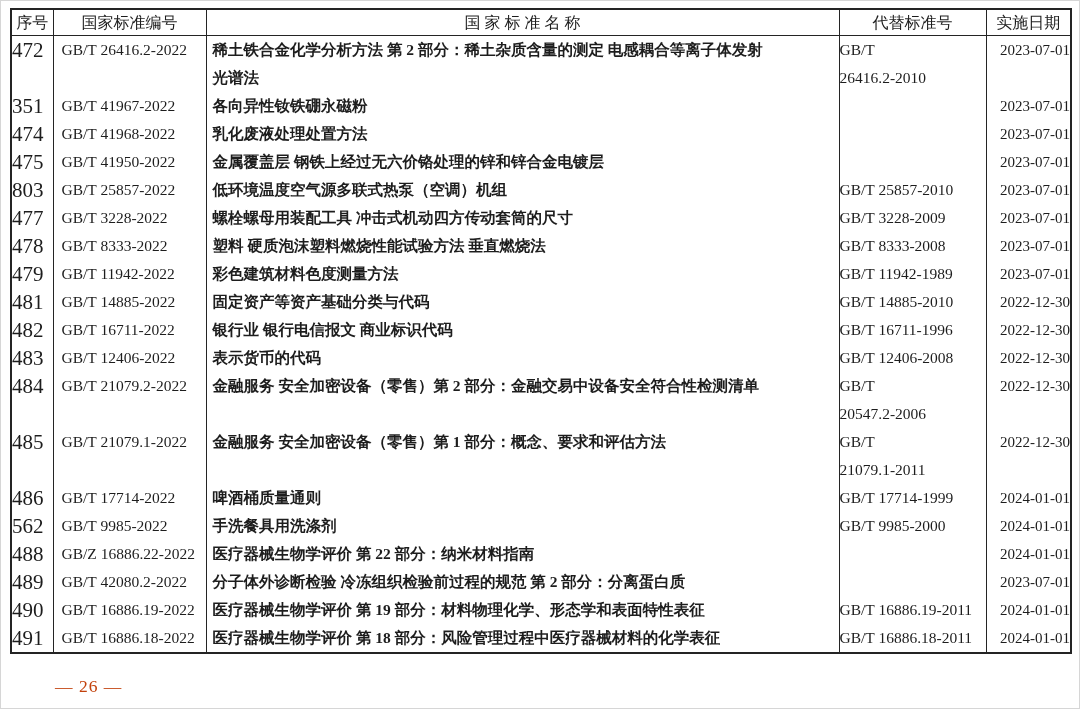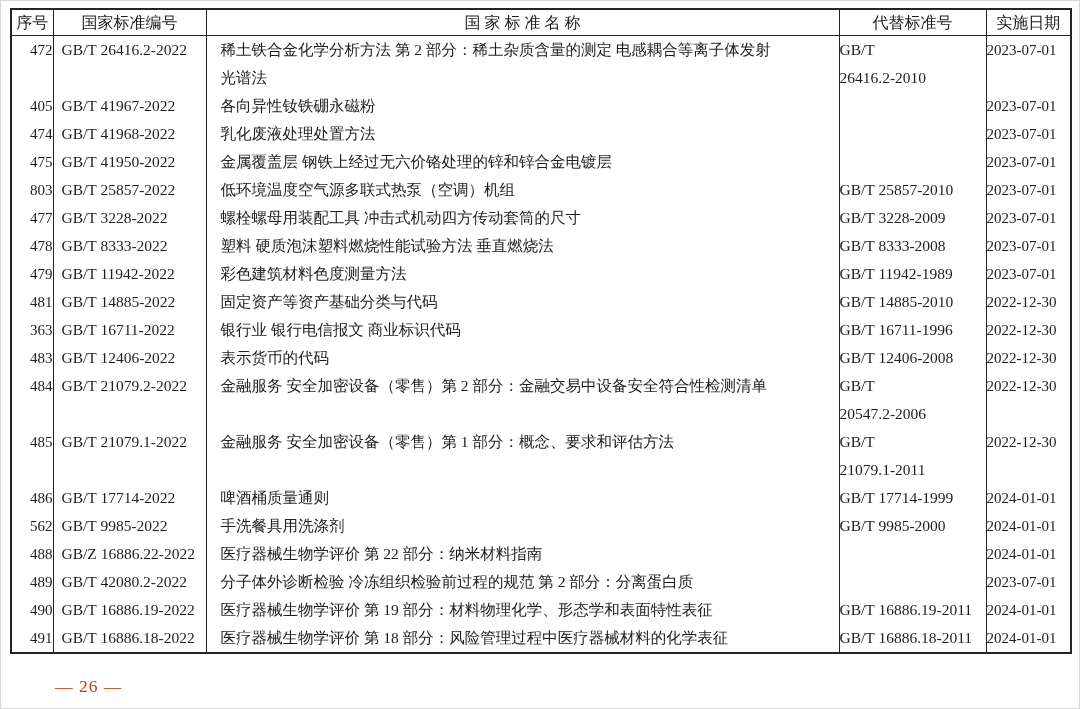--- a/index.html
+++ b/index.html
@@ -41,25 +41,25 @@
     line-height: 25px;
     text-align: center;
     padding: 0;
     white-space: nowrap;
   }
   .std-table td {
     font-size: 15.5px;
     line-height: 28px;
     padding: 0;
   }
-  td.c-no   { text-align: right; font-size: 15px; }
+  td.c-no   { text-align: left; font-size: 21px; }
   td.c-code { padding-left: 8px; white-space: nowrap; font-size: 15.5px; }
-  td.c-name { padding-left: 14px; padding-right: 6px; white-space: pre-line; }
+  td.c-name { padding-left: 6px; padding-right: 6px; white-space: pre-line; font-weight: bold; }
   td.c-replaced { padding-right: 2px; white-space: pre-line; font-size: 15.5px; }
-  td.c-date { text-align: left; font-size: 15px; white-space: nowrap; }
+  td.c-date { text-align: right; font-size: 15px; white-space: nowrap; }
   .footer-pageno {
     position: absolute;
     left: 55px;
     top: 676px;
     font-size: 17.5px;
     letter-spacing: 1px;
     color: #c2410c;
   }
 </style>
 </head>
@@ -88,21 +88,21 @@
         <tr>
           <td class="c-no">472</td>
           <td class="c-code">GB/T 26416.2-2022</td>
           <td class="c-name">稀土铁合金化学分析方法 第 2 部分：稀土杂质含量的测定 电感耦合等离子体发射
 光谱法</td>
           <td class="c-replaced">GB/T
 26416.2-2010</td>
           <td class="c-date">2023-07-01</td>
         </tr>
         <tr>
-          <td class="c-no">405</td>
+          <td class="c-no">351</td>
           <td class="c-code">GB/T 41967-2022</td>
           <td class="c-name">各向异性钕铁硼永磁粉</td>
           <td class="c-replaced"></td>
           <td class="c-date">2023-07-01</td>
         </tr>
         <tr>
           <td class="c-no">474</td>
           <td class="c-code">GB/T 41968-2022</td>
           <td class="c-name">乳化废液处理处置方法</td>
           <td class="c-replaced"></td>
@@ -144,21 +144,21 @@
           <td class="c-date">2023-07-01</td>
         </tr>
         <tr>
           <td class="c-no">481</td>
           <td class="c-code">GB/T 14885-2022</td>
           <td class="c-name">固定资产等资产基础分类与代码</td>
           <td class="c-replaced">GB/T 14885-2010</td>
           <td class="c-date">2022-12-30</td>
         </tr>
         <tr>
-          <td class="c-no">363</td>
+          <td class="c-no">482</td>
           <td class="c-code">GB/T 16711-2022</td>
           <td class="c-name">银行业 银行电信报文 商业标识代码</td>
           <td class="c-replaced">GB/T 16711-1996</td>
           <td class="c-date">2022-12-30</td>
         </tr>
         <tr>
           <td class="c-no">483</td>
           <td class="c-code">GB/T 12406-2022</td>
           <td class="c-name">表示货币的代码</td>
           <td class="c-replaced">GB/T 12406-2008</td>

